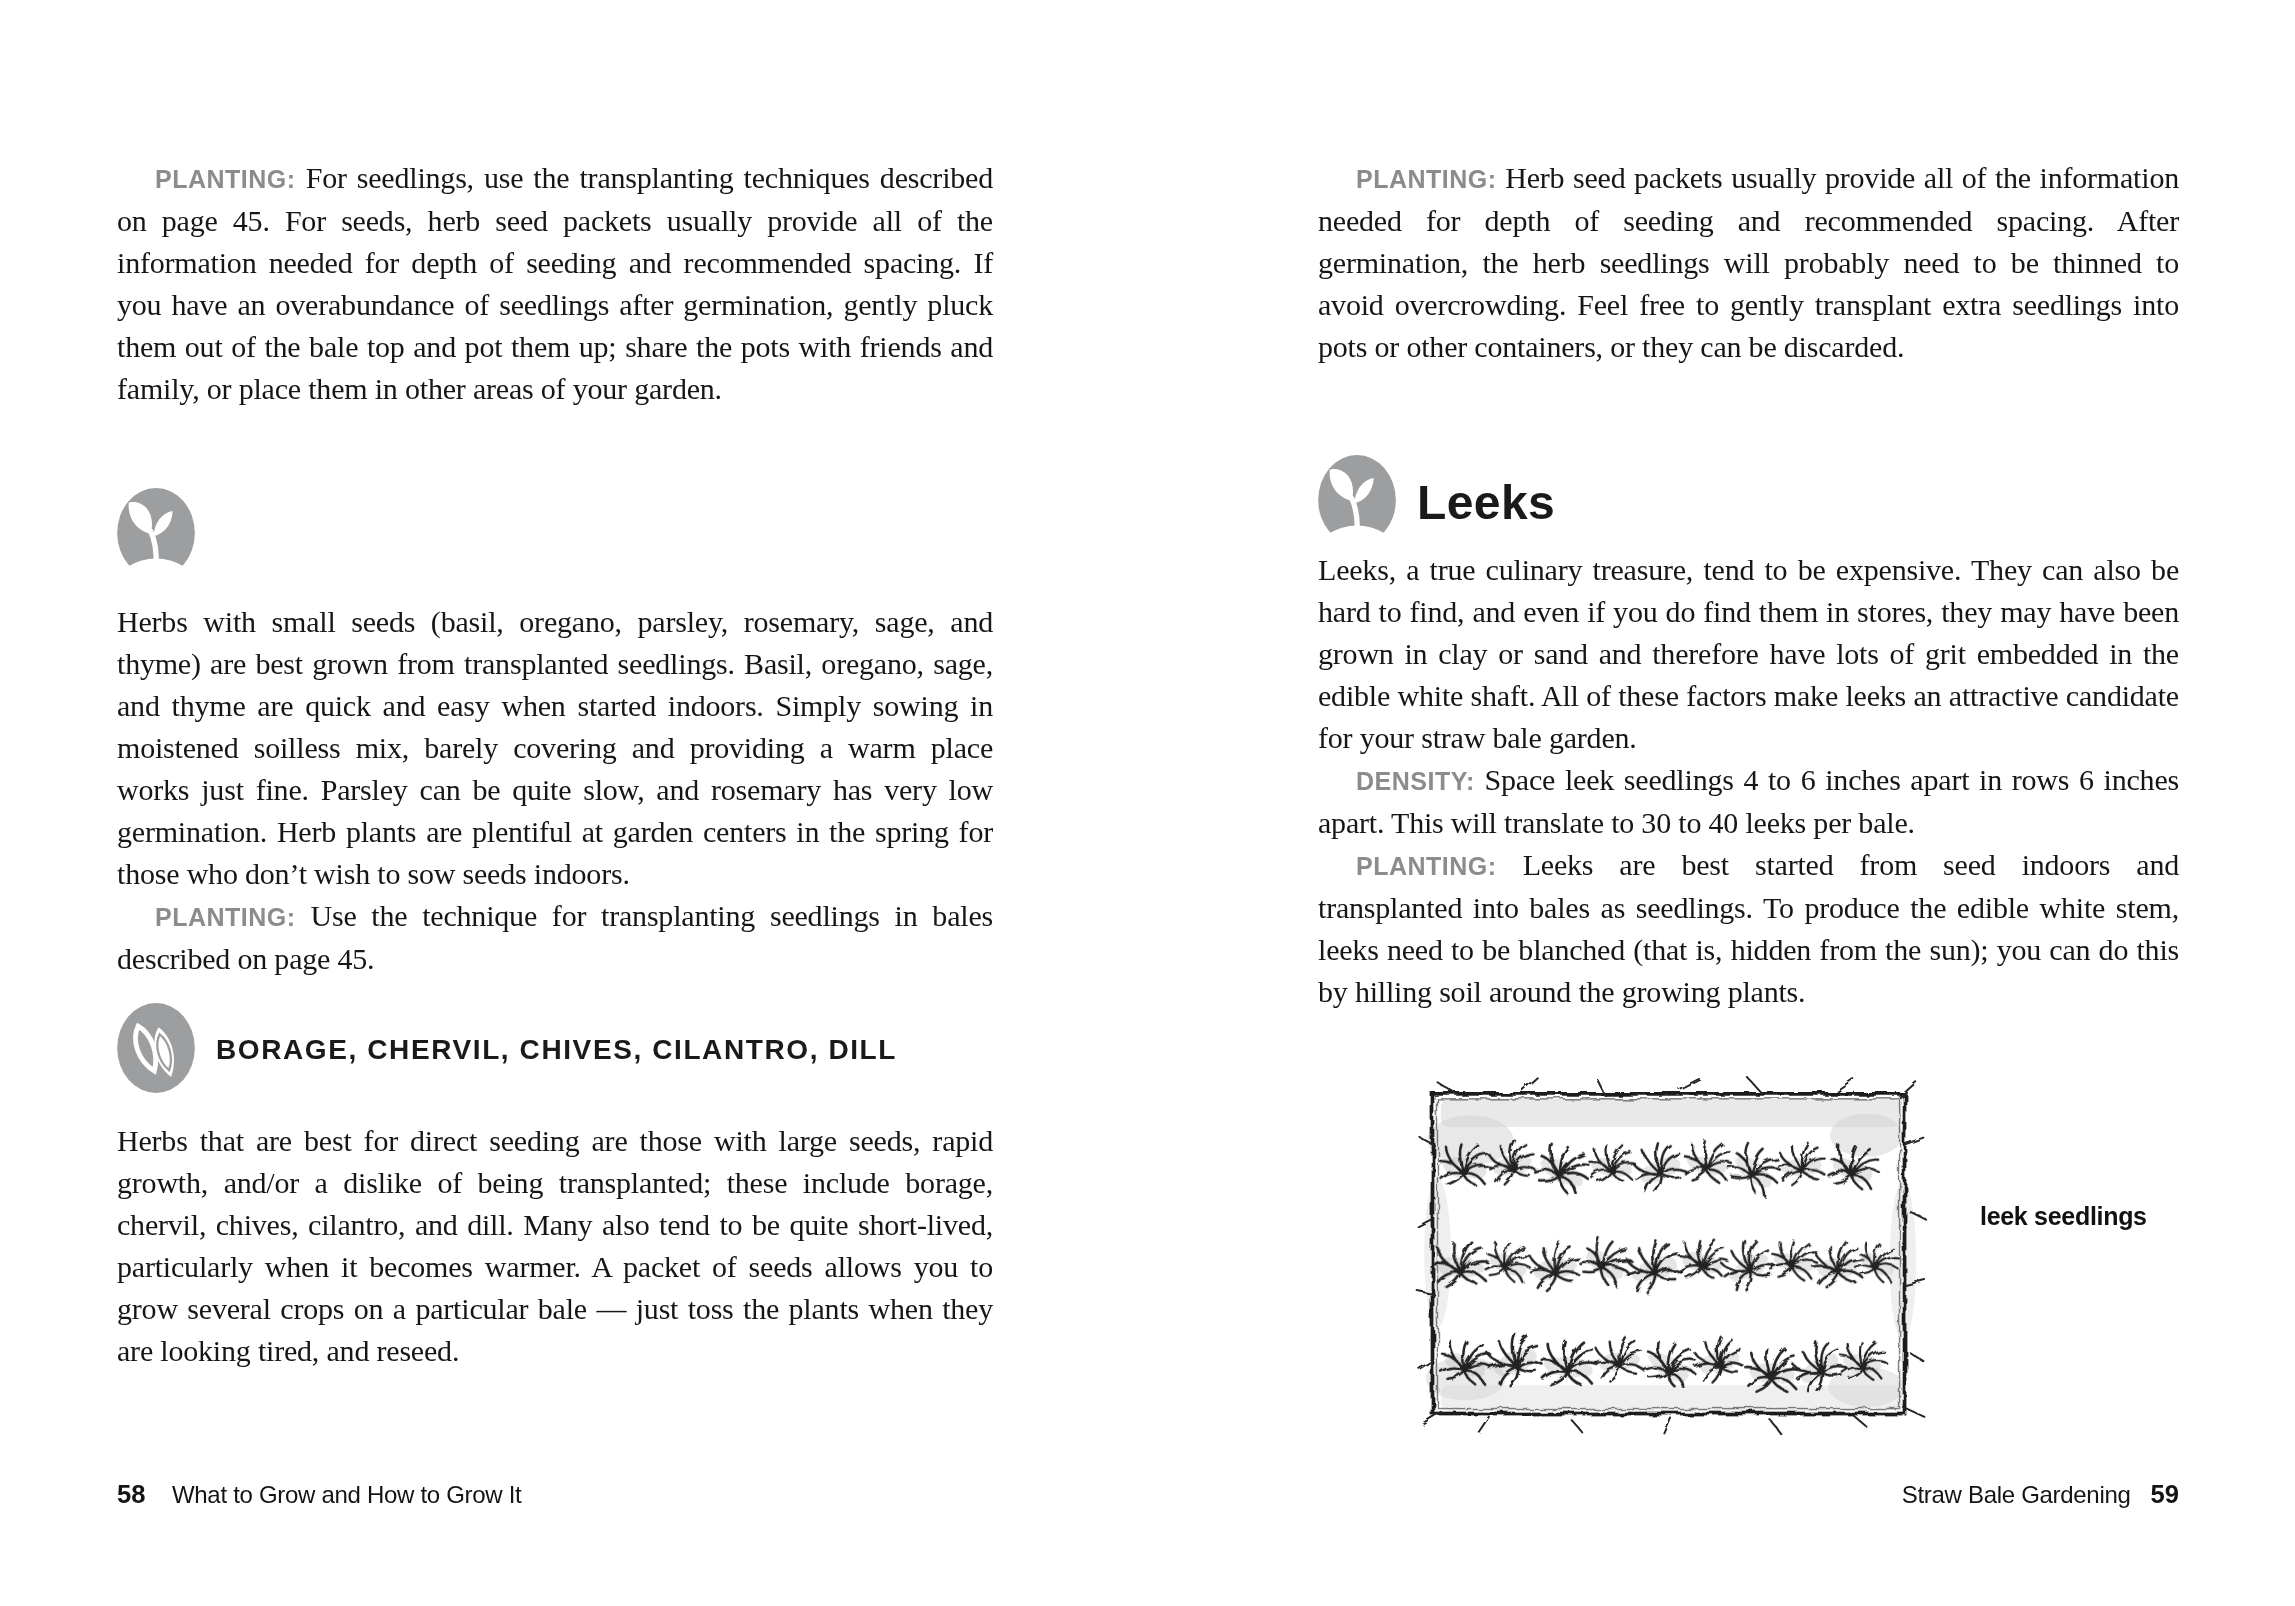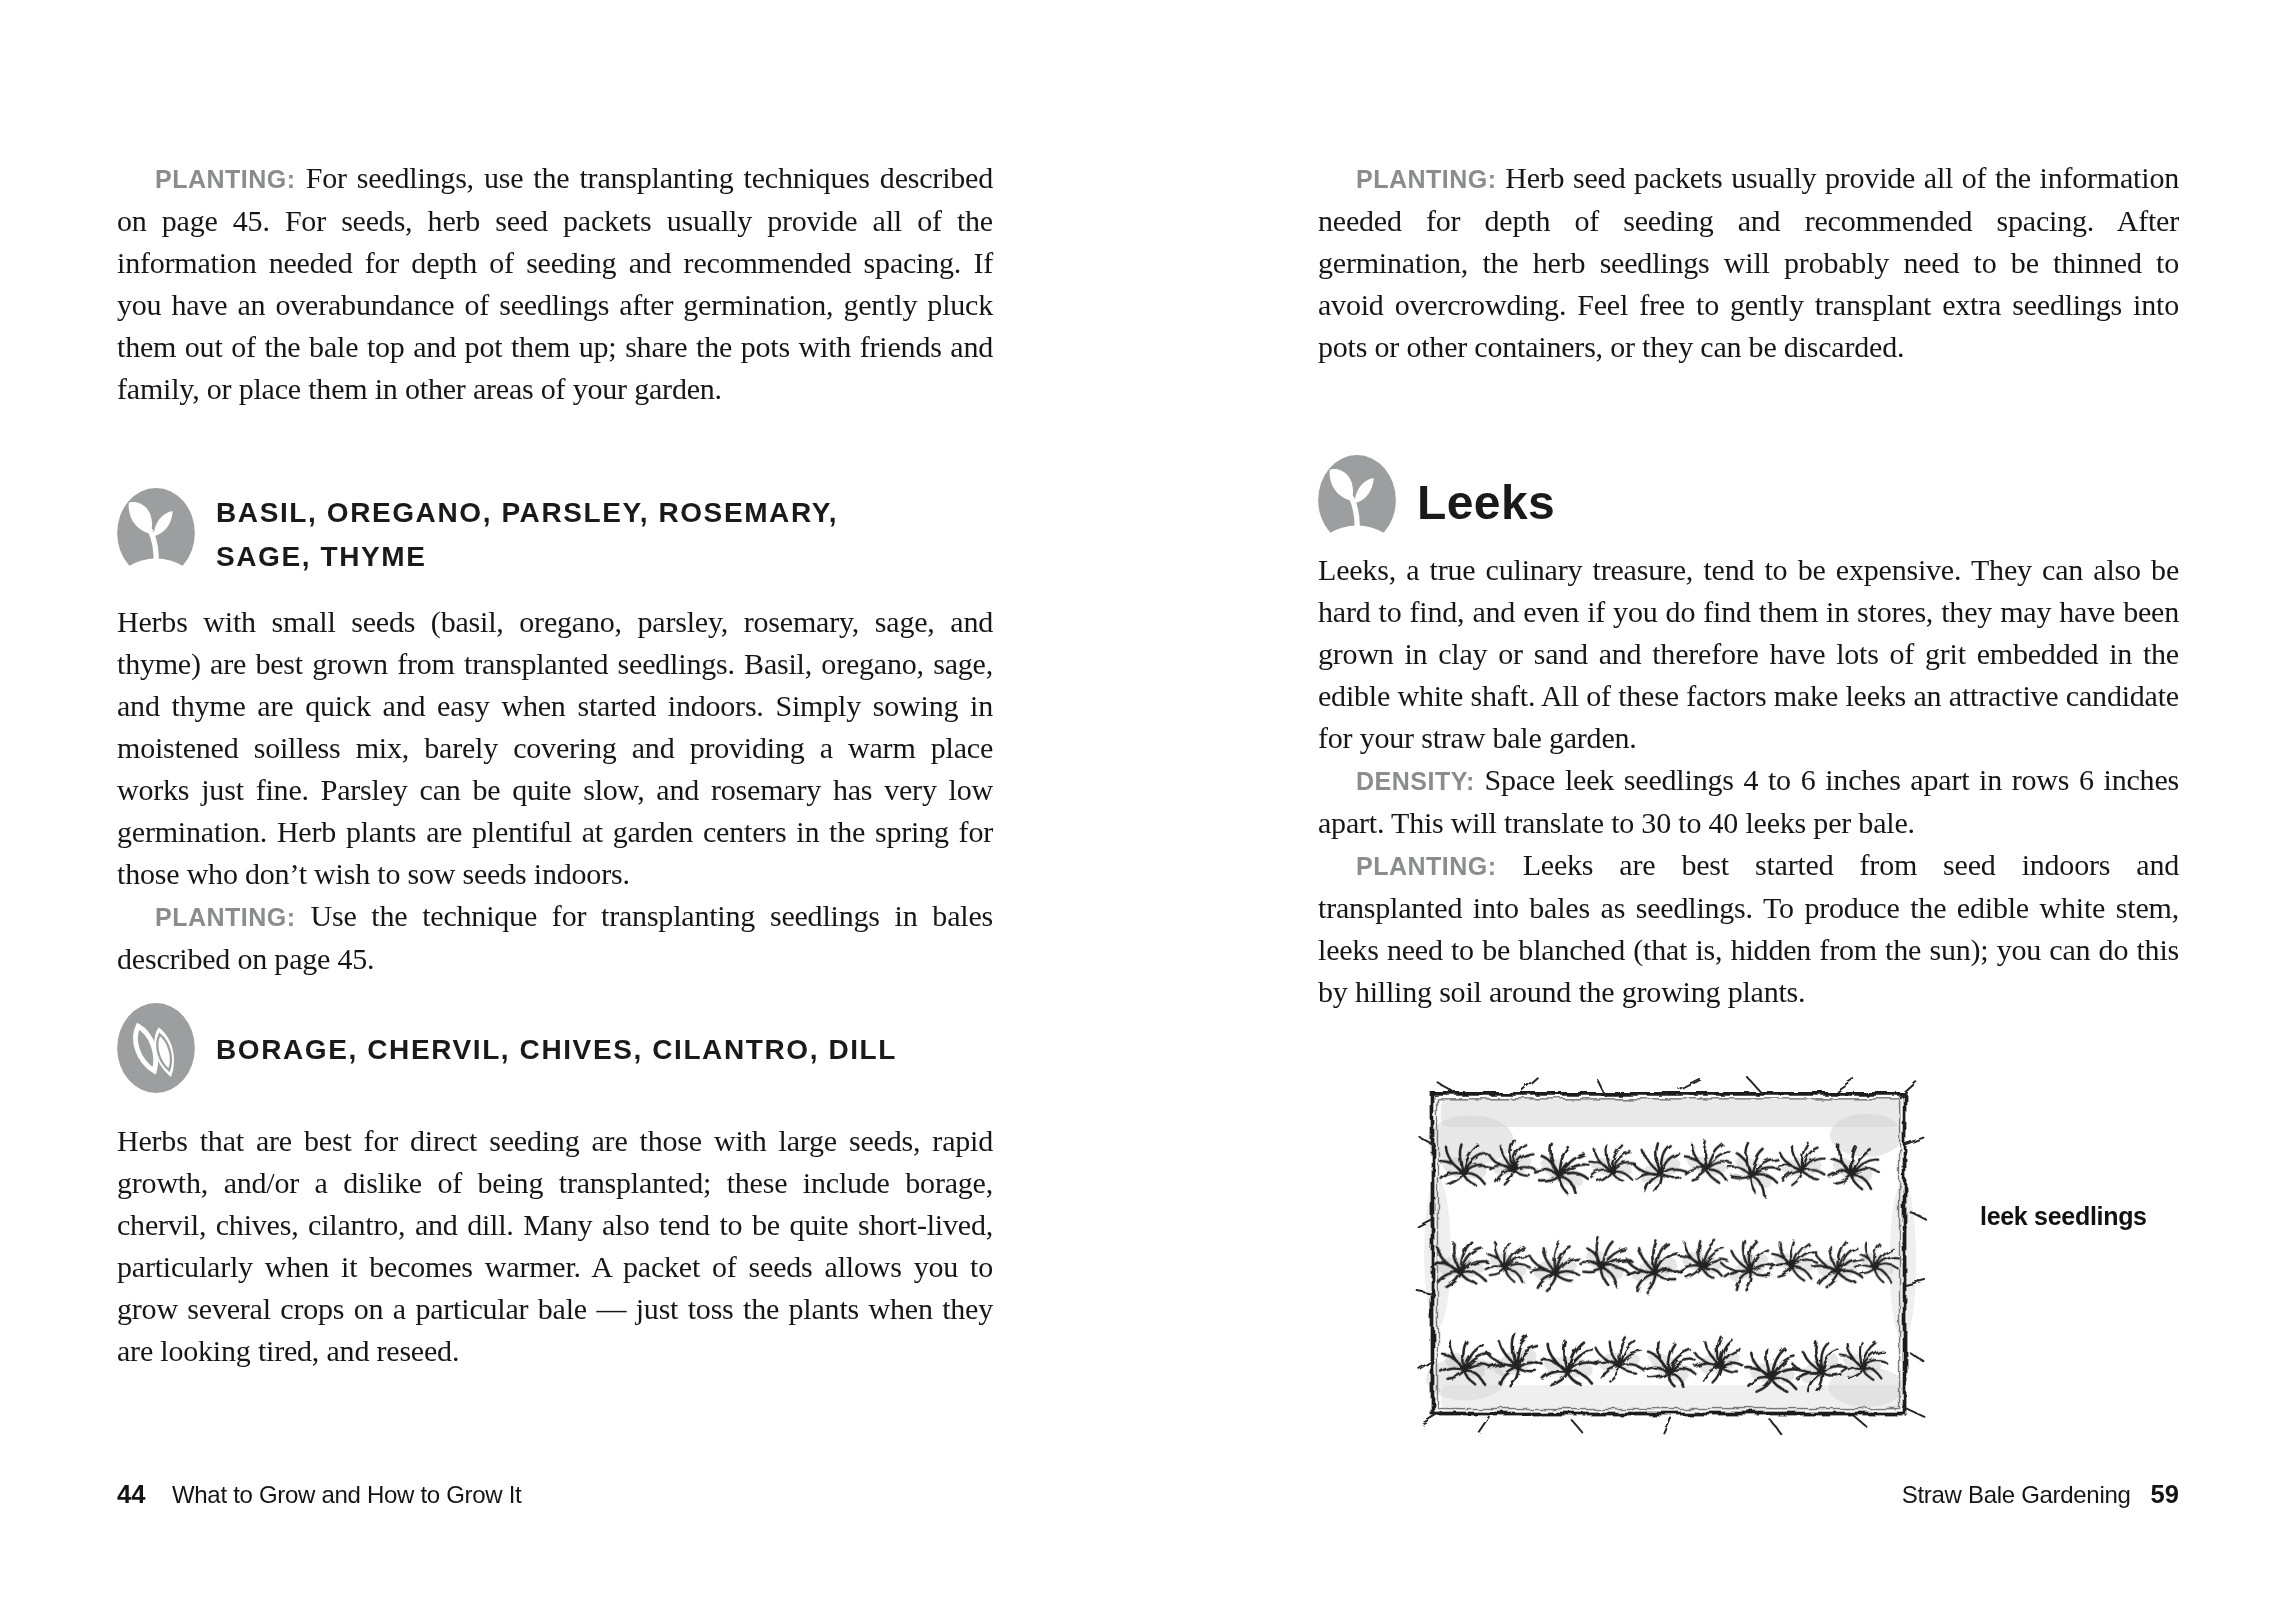--- a/index.html
+++ b/index.html
@@ -63,24 +63,20 @@
     <div class="section-head sh1">
       <span class="icon-badge">
         <svg width="78" height="90" viewBox="0 0 88 102" aria-hidden="true">
           <ellipse cx="44" cy="51" rx="44" ry="51" fill="#9c9ea0"></ellipse>
           <path d="M10,90 Q44,70 78,90 L78,102 L10,102 Z" fill="#ffffff"></path>
           <path d="M44,88 C45,72 43,60 38,49" stroke="#ffffff" stroke-width="6" fill="none" stroke-linecap="round"></path>
           <path d="M38,52 C22,48 12,35 13,17 C15,16 21,15 27,18 C38,23 42,38 38,52 Z" fill="#ffffff"></path>
           <path d="M41,55 C54,51 62,41 63,26 C50,28 42,40 41,55 Z" fill="#ffffff"></path>
         </svg>
       </span>
-      <div class="caps-heading">
-        <div>BASIL, OREGANO, PARSLEY, ROSEMARY,</div>
-        <div>SAGE, THYME</div>
-      </div>
     </div>
 
     <p class="body">Herbs with small seeds (basil, oregano, parsley, rosemary, sage, and thyme) are best grown from transplanted seedlings. Basil, oregano, sage, and thyme are quick and easy when started indoors. Simply sowing in moistened soilless mix, barely covering and providing a warm place works just fine. Parsley can be quite slow, and rosemary has very low germination. Herb plants are plentiful at garden centers in the spring for those who don’t wish to sow seeds indoors.</p>
 
     <p class="body indent"><span class="lbl">PLANTING:</span> <span>Use the technique for transplanting seedlings in bales described on page 45.</span></p>
 
     <div class="section-head sh2">
       <span class="icon-badge">
         <svg width="78" height="90" viewBox="0 0 88 102" aria-hidden="true">
           <ellipse cx="44" cy="51" rx="44" ry="51" fill="#9c9ea0"></ellipse>
@@ -92,21 +88,21 @@
             <path d="M0,21 C-9,7 -8,-11 1,-21 C9,-10 9,9 0,21 Z" fill="none" stroke="#9c9ea0" stroke-width="2.6"></path>
           </g>
         </svg>
       </span>
       <div class="caps-heading">BORAGE, CHERVIL, CHIVES, CILANTRO, DILL</div>
     </div>
 
     <p class="body">Herbs that are best for direct seeding are those with large seeds, rapid growth, and/or a dislike of being transplanted; these include borage, chervil, chives, cilantro, and dill. Many also tend to be quite short-lived, particularly when it becomes warmer. A packet of seeds allows you to grow several crops on a particular bale — just toss the plants when they are looking tired, and reseed.</p>
 
     <div class="footer">
-      <span class="pgnum">44</span>
+      <span class="pgnum">58</span>
       <span>What to Grow and How to Grow It</span>
     </div>
   </div>
 
   <div class="page right">
 
     <p class="body indent"><span class="lbl">PLANTING:</span> <span>Herb seed packets usually provide all of the information needed for depth of seeding and recommended spacing. After germination, the herb seedlings will probably need to be thinned to avoid overcrowding. Feel free to gently transplant extra seedlings into pots or other containers, or they can be discarded.</span></p>
 
     <div class="section-head sh3">
       <span class="icon-badge">

